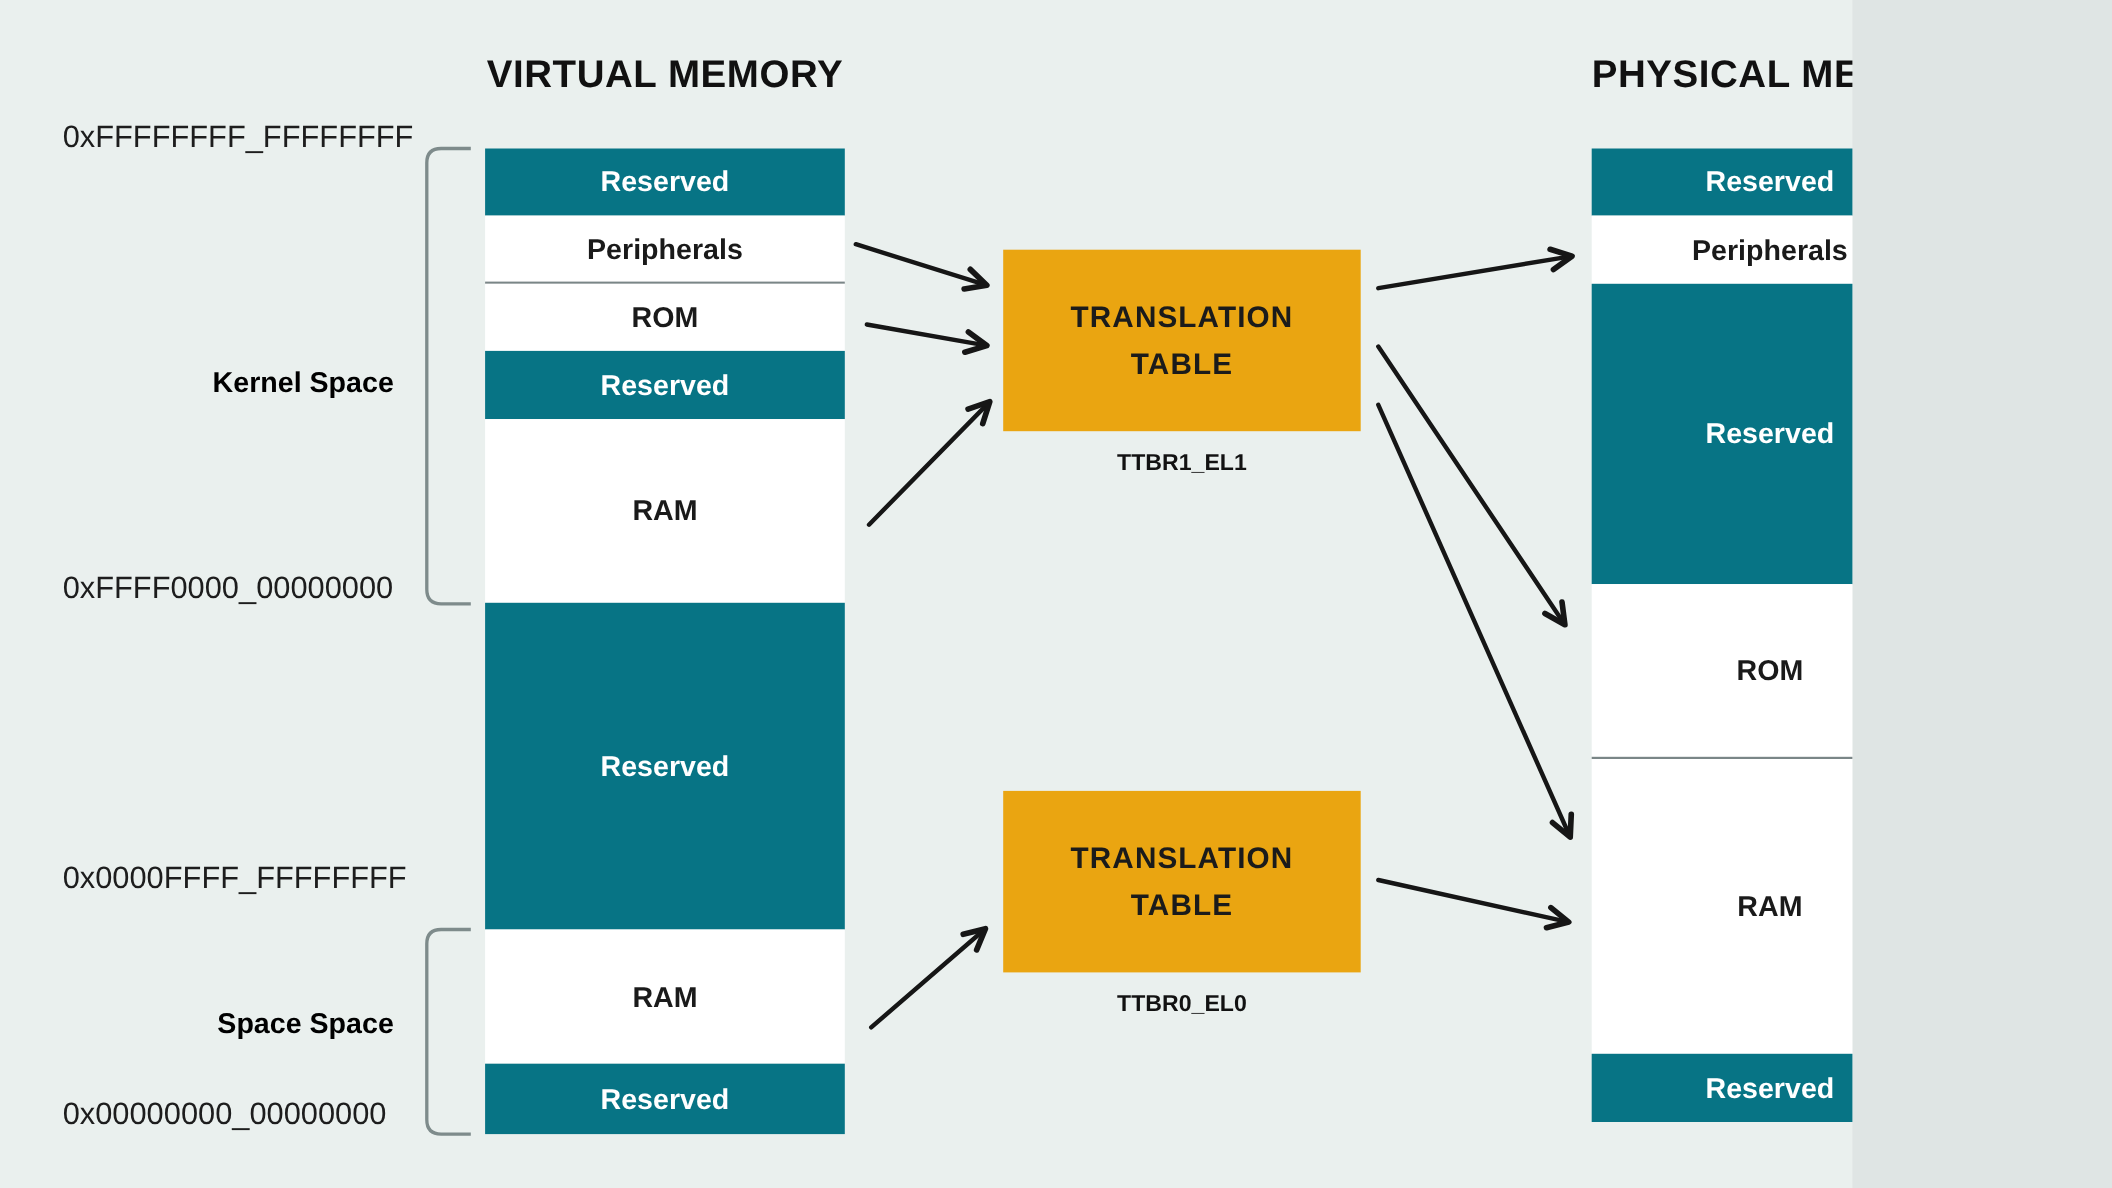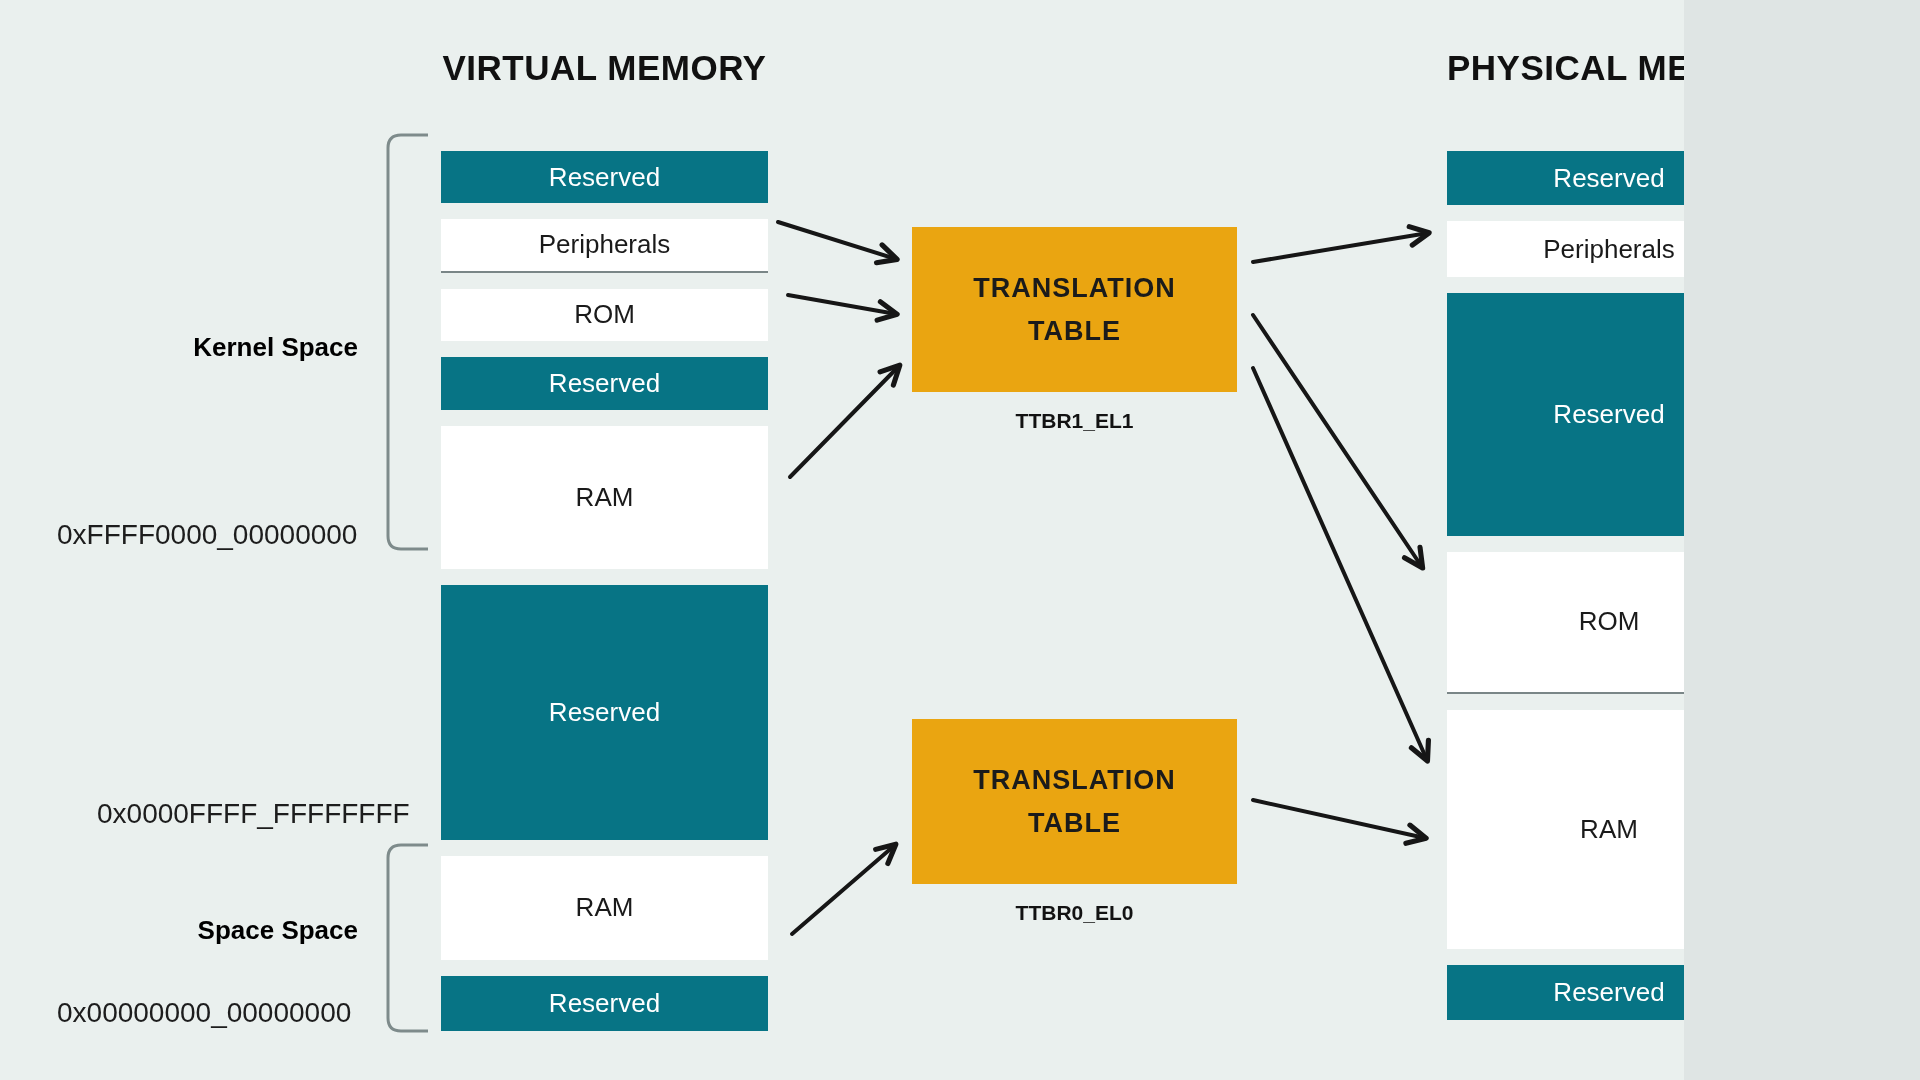--- a/index.html
+++ b/index.html
@@ -34,23 +34,22 @@
     position:absolute;left:60px;width:298px;
     text-align:right;font-size:26px;font-weight:bold;
     color:#000000;line-height:1;white-space:nowrap;
   }
   .memcol{
     position:absolute;display:flex;flex-direction:column;
   }
   .seg{
     box-sizing:border-box;
     display:flex;align-items:center;justify-content:center;
-    font-size:26px;font-weight:normal;color:#1a1a1a;
+    font-size:26px;font-weight:bold;color:#1a1a1a;
     background:#ffffff;
-    margin-top:16px;
   }
   .seg.teal{background:var(--teal);color:#ffffff;}
   .seg.divider{border-bottom:2px solid var(--divider);}
   .tt-box{
     position:absolute;left:912px;width:325px;height:165px;
     background:var(--orange);
     display:flex;flex-direction:column;align-items:center;justify-content:center;
     gap:16px;
     font-size:27px;font-weight:bold;color:#1b1b1b;
     letter-spacing:1px;line-height:1;
@@ -63,22 +62,23 @@
   svg.overlay{position:absolute;left:0;top:0;width:1920px;height:1080px;pointer-events:none;}
 </style>
 </head>
 <body>
 
 <div class="stage">
 
   <div class="title" style="left:441px;width:327px;top:48px;">VIRTUAL MEMORY</div>
   <div class="title" style="left:1447px;width:324px;top:48px;">PHYSICAL MEMORY</div>
 
+  <div class="addr" style="top:111px;">0xFFFFFFFF_FFFFFFFF</div>
   <div class="addr" style="top:521px;">0xFFFF0000_00000000</div>
-  <div class="addr" style="top:800px;margin-left:40px;">0x0000FFFF_FFFFFFFF</div>
+  <div class="addr" style="top:784px;">0x0000FFFF_FFFFFFFF</div>
   <div class="addr" style="top:999px;">0x00000000_00000000</div>
 
   <div class="space-label" style="top:334px;">Kernel Space</div>
   <div class="space-label" style="top:917px;">Space Space</div>
 
   <div class="memcol" style="left:441px;top:135px;width:327px;height:896px;">
     <div class="seg teal" style="height:61px;">Reserved</div>
     <div class="seg divider" style="height:62px;">Peripherals</div>
     <div class="seg" style="height:61px;">ROM</div>
     <div class="seg teal" style="height:62px;">Reserved</div>

